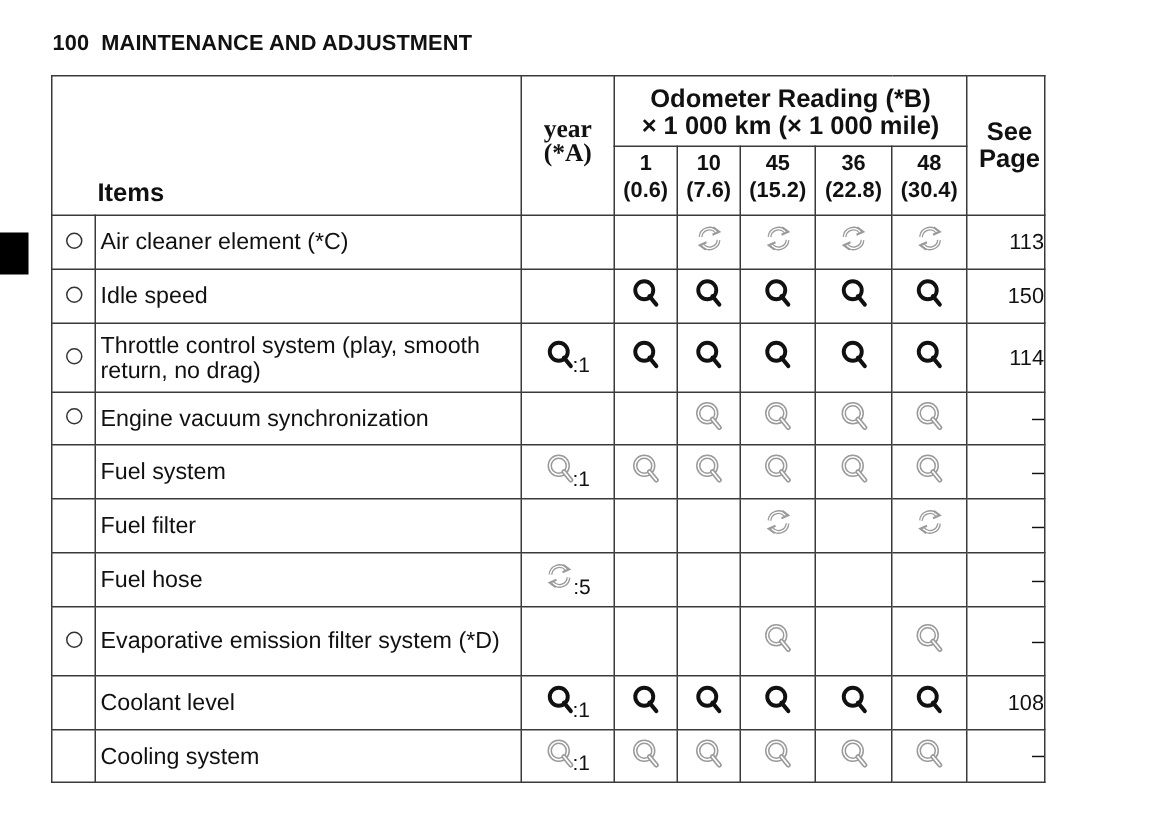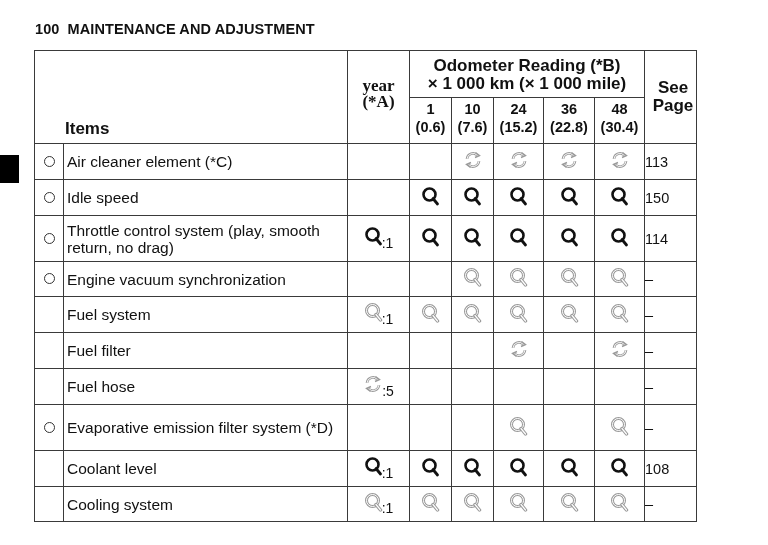--- a/index.html
+++ b/index.html
@@ -16,21 +16,21 @@
   .hdr-year { font-weight:bold !important; text-align:center; vertical-align:top; padding-top:27px !important; line-height:16px;font-family:Liberation Serif, serif; }
   .hdr-odo { font-weight:bold !important; text-align:center; line-height:18px; padding-top:6px !important; vertical-align:top; }
   .hdr-page { font-weight:bold !important; text-align:center; padding:28px 0 0 5px !important; vertical-align:top; line-height:18px; }
   .hdr-col { font-weight:bold !important; text-align:center; line-height:18px; vertical-align:top; padding-top:2px !important; font-size:14.5px; }
   .hdr-col .mi { display:block; }
 
   td.mark { text-align:center; vertical-align:middle; }
   td.mark .ring { display:inline-block; width:9px; height:9px; border:1.4px solid #333; border-radius:50%; }
   td.item { font-size:15.5px; padding-left:3px !important; line-height:17px; vertical-align:middle; }
   td.cell { text-align:center; vertical-align:middle; }
-  td.pg { text-align:left; vertical-align:middle; font-size:14.5px; }
+  td.pg { text-align:right; vertical-align:middle; font-size:14.5px; }
 
   .ico { display:inline-block; vertical-align:middle; }
   .sub { font-size:14px; vertical-align:-5px; margin-left:-1px; }
 </style>
 </head>
 <body>
 
 <div class="page-header">
   <span class="num">100</span><span>MAINTENANCE AND ADJUSTMENT</span>
 </div>
@@ -51,21 +51,21 @@
   <thead>
     <tr style="height:47px">
       <th colspan="2" rowspan="2" class="hdr-items"><span>Items</span></th>
       <th rowspan="2" class="hdr-year"><span>year</span><br><span>(*A)</span></th>
       <th colspan="5" class="hdr-odo"><span>Odometer Reading (*B)</span><br><span>× 1 000 km (× 1 000 mile)</span></th>
       <th rowspan="2" class="hdr-page"><span>See</span><br><span>Page</span></th>
     </tr>
     <tr style="height:46px">
       <th class="hdr-col"><span>1</span><span class="mi">(0.6)</span></th>
       <th class="hdr-col"><span>10</span><span class="mi">(7.6)</span></th>
-      <th class="hdr-col"><span>24</span><span class="mi">(15.2)</span></th>
+      <th class="hdr-col"><span>45</span><span class="mi">(15.2)</span></th>
       <th class="hdr-col"><span>36</span><span class="mi">(22.8)</span></th>
       <th class="hdr-col"><span>48</span><span class="mi">(30.4)</span></th>
     </tr>
   </thead>
   <tbody id="sched-body">
       <tr style="height: 36px;">
         <td class="mark"><span class="ring"></span></td>
         <td class="item">Air cleaner element (*C)</td>
         <td class="cell"></td>
         <td class="cell"></td>

